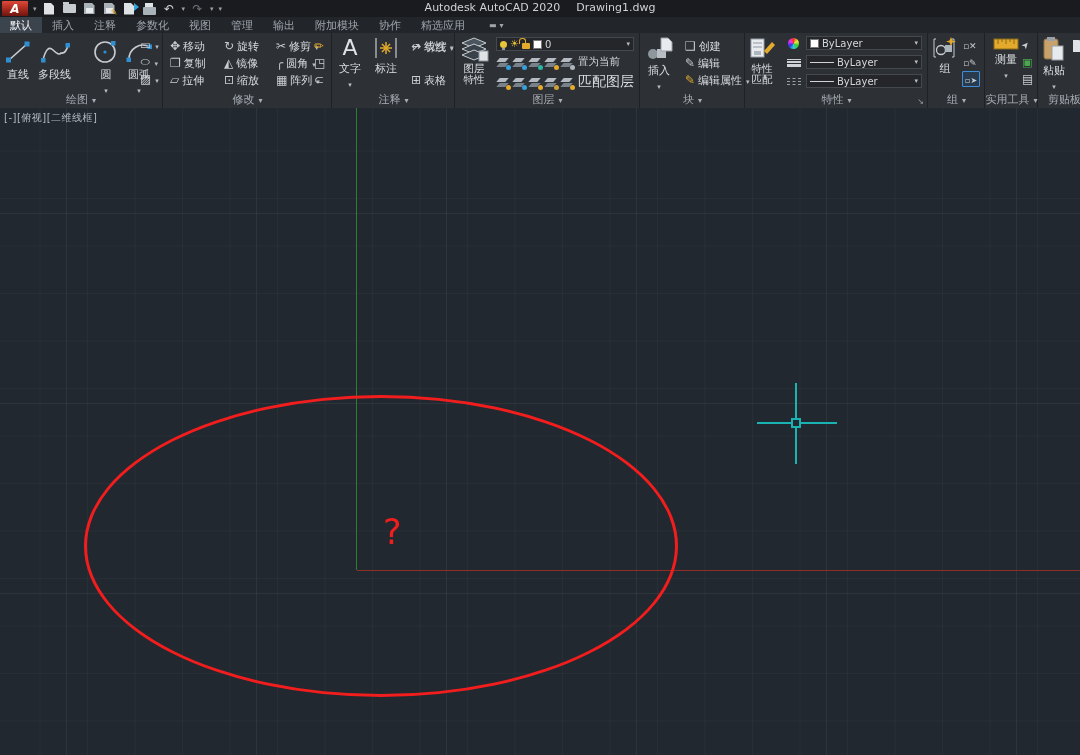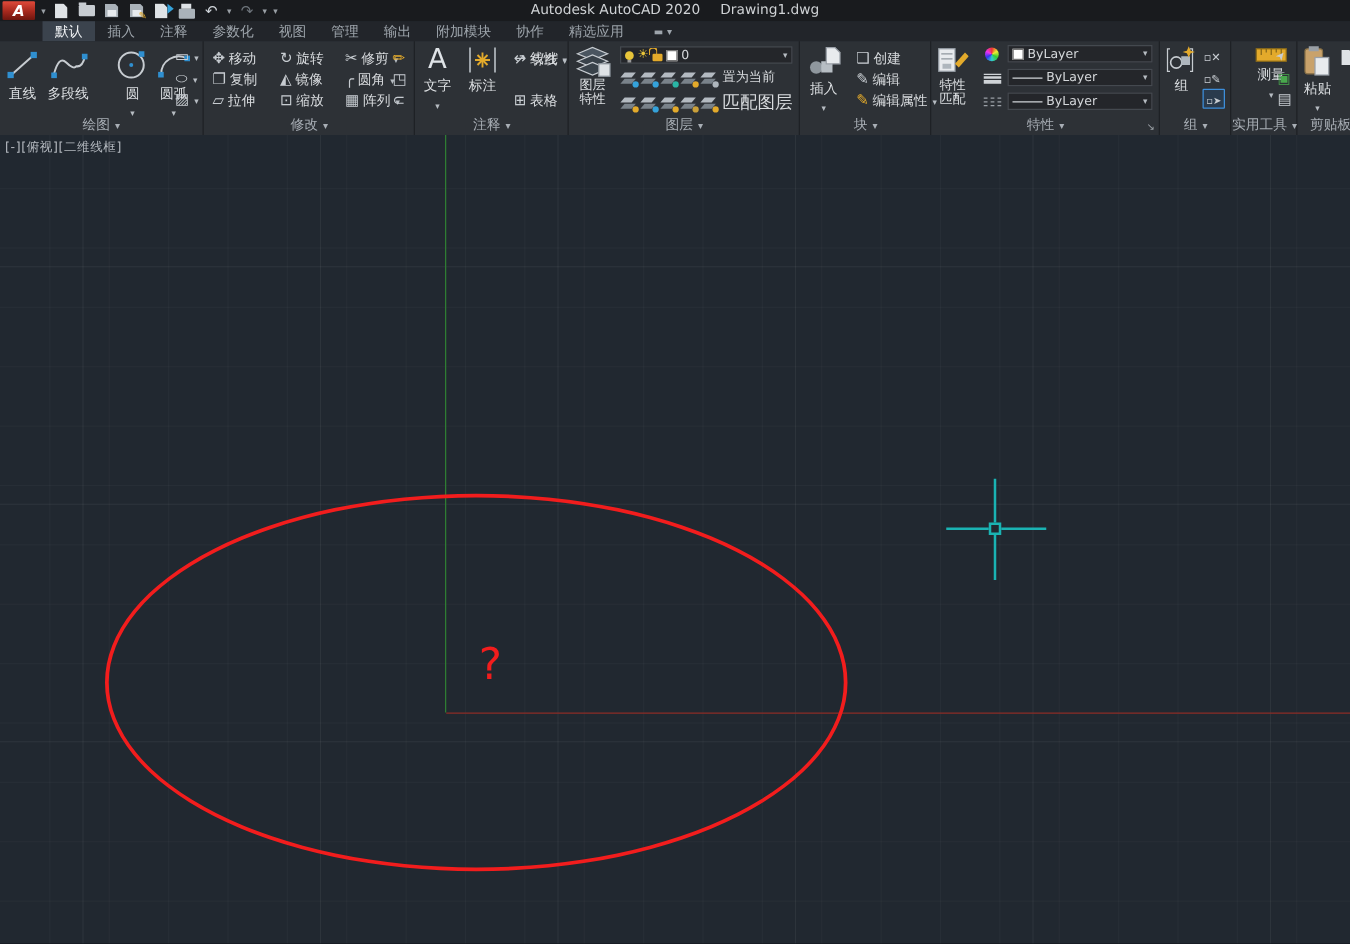--- a/index.html
+++ b/index.html
@@ -24,21 +24,21 @@
   .i-printer{width:13px;height:8px;background:#aab2b9;border-radius:1px;position:relative;margin-top:4px;}
   .i-printer::before{content:"";position:absolute;left:2px;top:-4px;width:8px;height:4px;background:#dfe3e6;}
   .i-undo::before{content:"↶";color:#cfd4d9;font-size:12px;}
   .i-redo::before{content:"↷";color:#6e757c;font-size:12px;}
   .mini-caret{color:#9aa0a6;font-size:7px;}
   .mini-caret::before{content:"▾";}
   #title-center{position:absolute;left:50%;top:1px;transform:translateX(-50%);display:flex;gap:16px;
     font-size:11px;color:#cfd2d5;white-space:nowrap;}
 
   
-  #tabrow{position:absolute;left:0;top:17px;width:1080px;height:16px;background:#22252a;display:flex;align-items:stretch;padding-left:34px;}
+  #tabrow{position:absolute;left:0;top:17px;width:1080px;height:16px;background:#22252a;display:flex;align-items:stretch;}
   .rtab{padding:0 10px;font-size:11px;color:#9ea5ac;display:flex;align-items:center;cursor:default;white-space:nowrap;}
   .rtab.active{background:#3b434d;color:#f2f4f6;}
   #ribbon-toggle{display:flex;align-items:center;gap:3px;margin-left:14px;color:#9ea5ac;}
   #ribbon-toggle::before{content:"▬";font-size:8px;}
   #ribbon-toggle::after{content:"▾";font-size:8px;}
 
   
   #ribbon{position:absolute;left:0;top:33px;width:1080px;height:75px;background:#2d3136;}
   .panel{position:absolute;top:0;height:75px;border-right:1px solid #1e2125;}
   .plabel{position:absolute;left:0;right:0;bottom:1px;height:15px;display:flex;align-items:center;justify-content:center;gap:4px;
@@ -484,21 +484,21 @@
       <div class="rowbtn tool-active" style="left:33px;top:38px;padding:0 2px;">
           <span class="gi g-groupsel"></span>
         </div>
       <div class="plabel">
           <span>组</span>
           <span class="caret"></span>
         </div>
     </div>
 
     <div class="panel" style="left:986px;width:52px;">
-      <div class="bigbtn" style="left:18px;top:4px;">
+      <div class="bigbtn" style="left:7px;top:4px;">
         <svg width="26" height="14">
           <rect x="1" y="2" width="24" height="10" fill="#e3aa2b" stroke="#8a6a1a"></rect>
           <g stroke="#8a6a1a">
               <line x1="5" y1="2" x2="5" y2="7"></line>
               <line x1="9" y1="2" x2="9" y2="5"></line>
               <line x1="13" y1="2" x2="13" y2="7"></line>
               <line x1="17" y1="2" x2="17" y2="5"></line>
               <line x1="21" y1="2" x2="21" y2="7"></line>
             </g>
         </svg>

